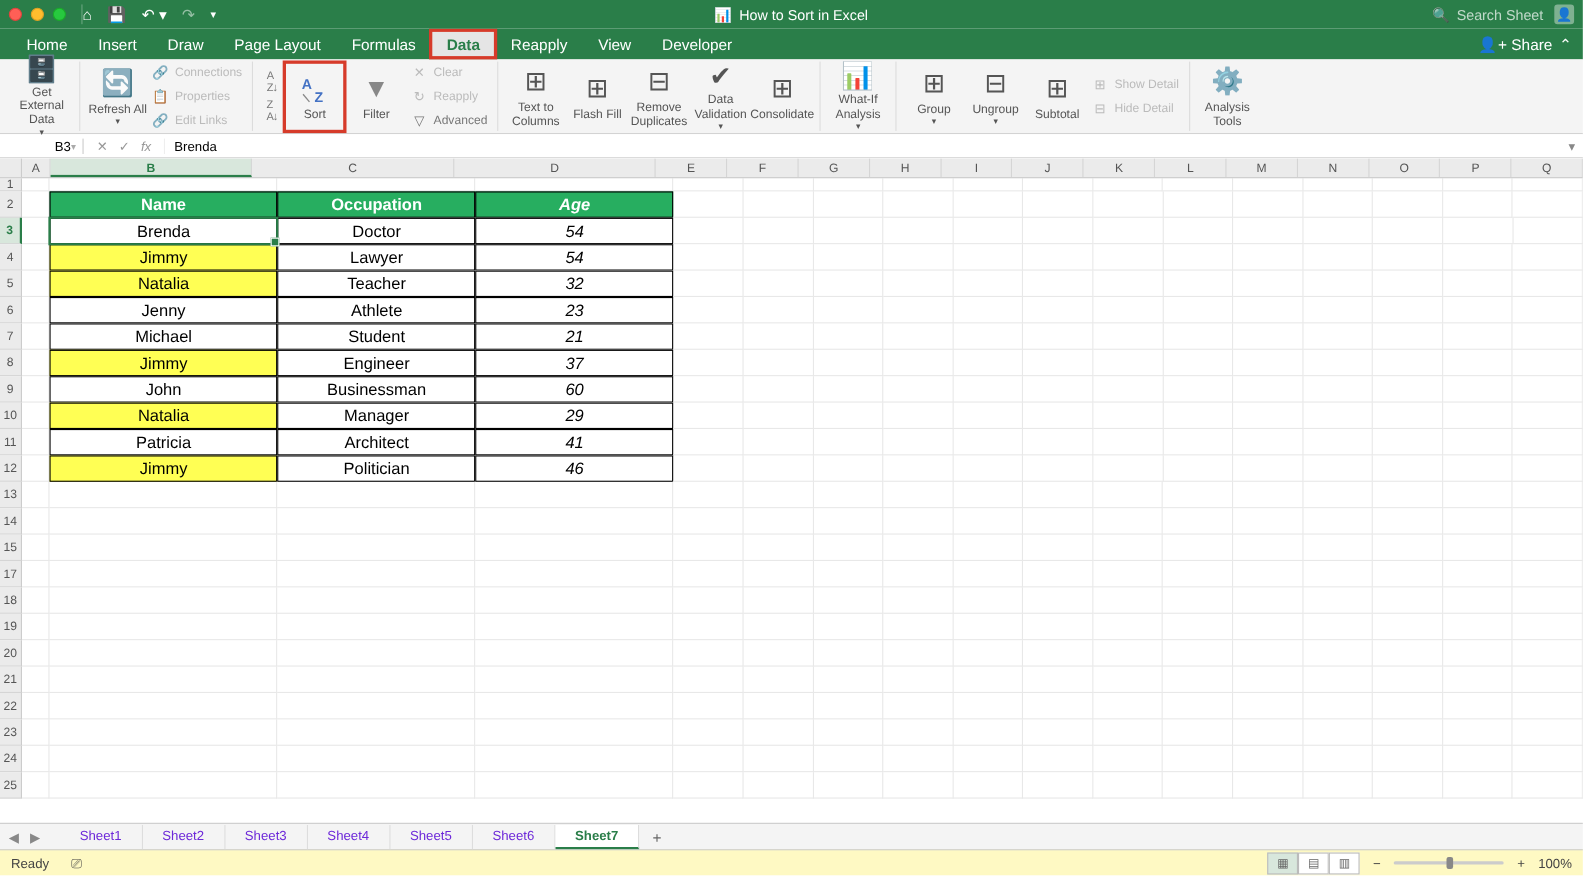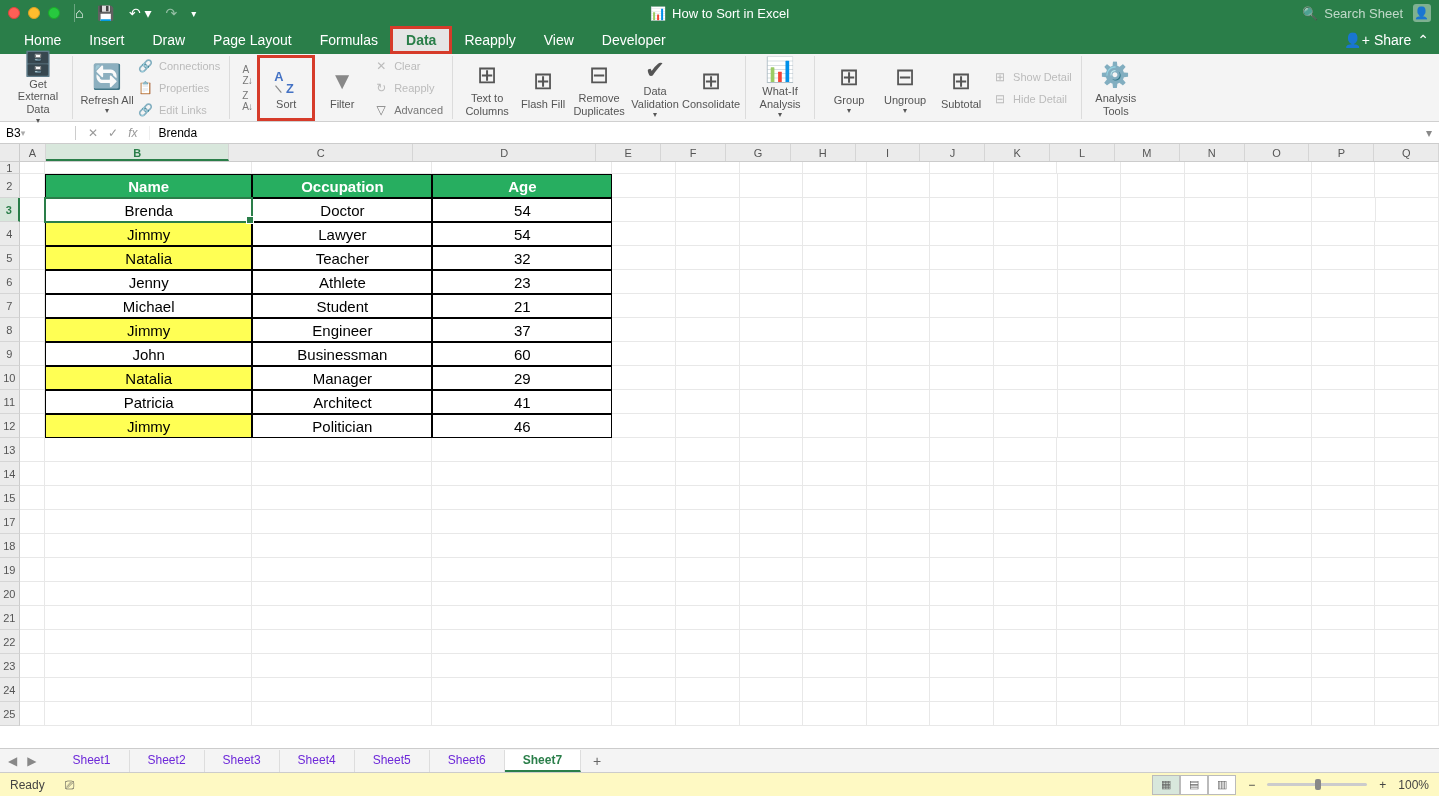--- a/index.html
+++ b/index.html
@@ -34,21 +34,21 @@
 .rbtn-big { display: flex; flex-direction: column; align-items: center; justify-content: center; width: 56px; height: 64px; cursor: pointer; font-size: 11px; color: #555; text-align: center; line-height: 1.15; }
 .rbtn-big .ic { height: 34px; display: flex; align-items: center; justify-content: center; font-size: 24px; }
 .rbtn-big.highlighted { outline: 3px solid #d63b2a; outline-offset: -2px; }
 .rstack { display: flex; flex-direction: column; justify-content: center; gap: 4px; }
 .rbtn-sm { display: flex; align-items: center; gap: 5px; font-size: 11px; color: #777; cursor: pointer; padding: 1px 3px; white-space: nowrap; }
 .rbtn-sm .sic { width: 16px; height: 16px; display:inline-flex; align-items:center; justify-content:center; font-size:12px; }
 .disabled { color: #bbb; }
 
 
 .formula-bar { height: 22px; display: flex; align-items: center; border-bottom: 1px solid #ccc; background: #fff; font-size: 12px; }
-.name-box { width: 76px; border-right: 1px solid #ccc; padding: 0 6px; display:flex; align-items:center; justify-content:flex-start; }
+.name-box { width: 76px; border-right: 1px solid #ccc; padding: 0 6px; display:flex; align-items:center; justify-content:flex-end; }
 .fb-icons { display: flex; align-items: center; gap: 10px; padding: 0 12px; color: #999; border-right: 1px solid #eee; }
 .fb-formula { flex: 1; padding: 0 8px; }
 .fb-expand { width: 20px; text-align: center; color: #888; }
 
 
 .grid-area { display: flex; height: 604px; background: #fff; }
 .grid-wrap { flex: 1; overflow: hidden; position: relative; }
 
 
 .colheads { display: flex; height: 18px; background: #ebebeb; border-bottom: 1px solid #ccc; font-size: 11px; position: sticky; top:0;}
@@ -58,21 +58,21 @@
 .ch-A { width: 26px; } .ch-B { width: 184px; } .ch-C { width: 184px; } .ch-D { width: 184px; }
 .ch-rest { width: 65px; }
 
 
 .row { display: flex; height: 24px; }
 .rh { width: 20px; background: #ebebeb; border-right: 1px solid #ccc; border-bottom: 1px solid #d5d5d5; text-align: center; font-size: 11px; color: #555; line-height: 24px; }
 .rh.sel { background: #d8e7dc; border-right: 2px solid #2a7e49; font-weight:600; color:#2a7e49; }
 .rh.small { height: 12px; line-height: 12px; }
 .row.small { height: 12px; }
 .cell { border-right: 1px solid #e8e8e8; border-bottom: 1px solid #e8e8e8; }
-.c-A { width: 26px; } .c-B { width: 212px; } .c-C { width: 184px; } .c-D { width: 184px; }
+.c-A { width: 26px; } .c-B { width: 212px; } .c-C { width: 184px; } .c-D { width: 184px; font-style: italic; }
 .c-rest { width: 65px; }
 
 
 .th { background: #27ae60; color: #fff; font-weight: bold; text-align: center; font-size: 15px; line-height: 24px; border: 1px solid #000; }
 .td { background: #fff; text-align: center; font-size: 15px; line-height: 24px; border: 1px solid #000; }
 .td.hl { background: #ffff54; }
 .sel-cell { outline: 2px solid #2a7e49; outline-offset: -1px; position: relative; }
 .sel-cell::after { content:''; position:absolute; right:-3px; bottom:-3px; width:6px; height:6px; background:#2a7e49; border:1px solid #fff; }
 
 

